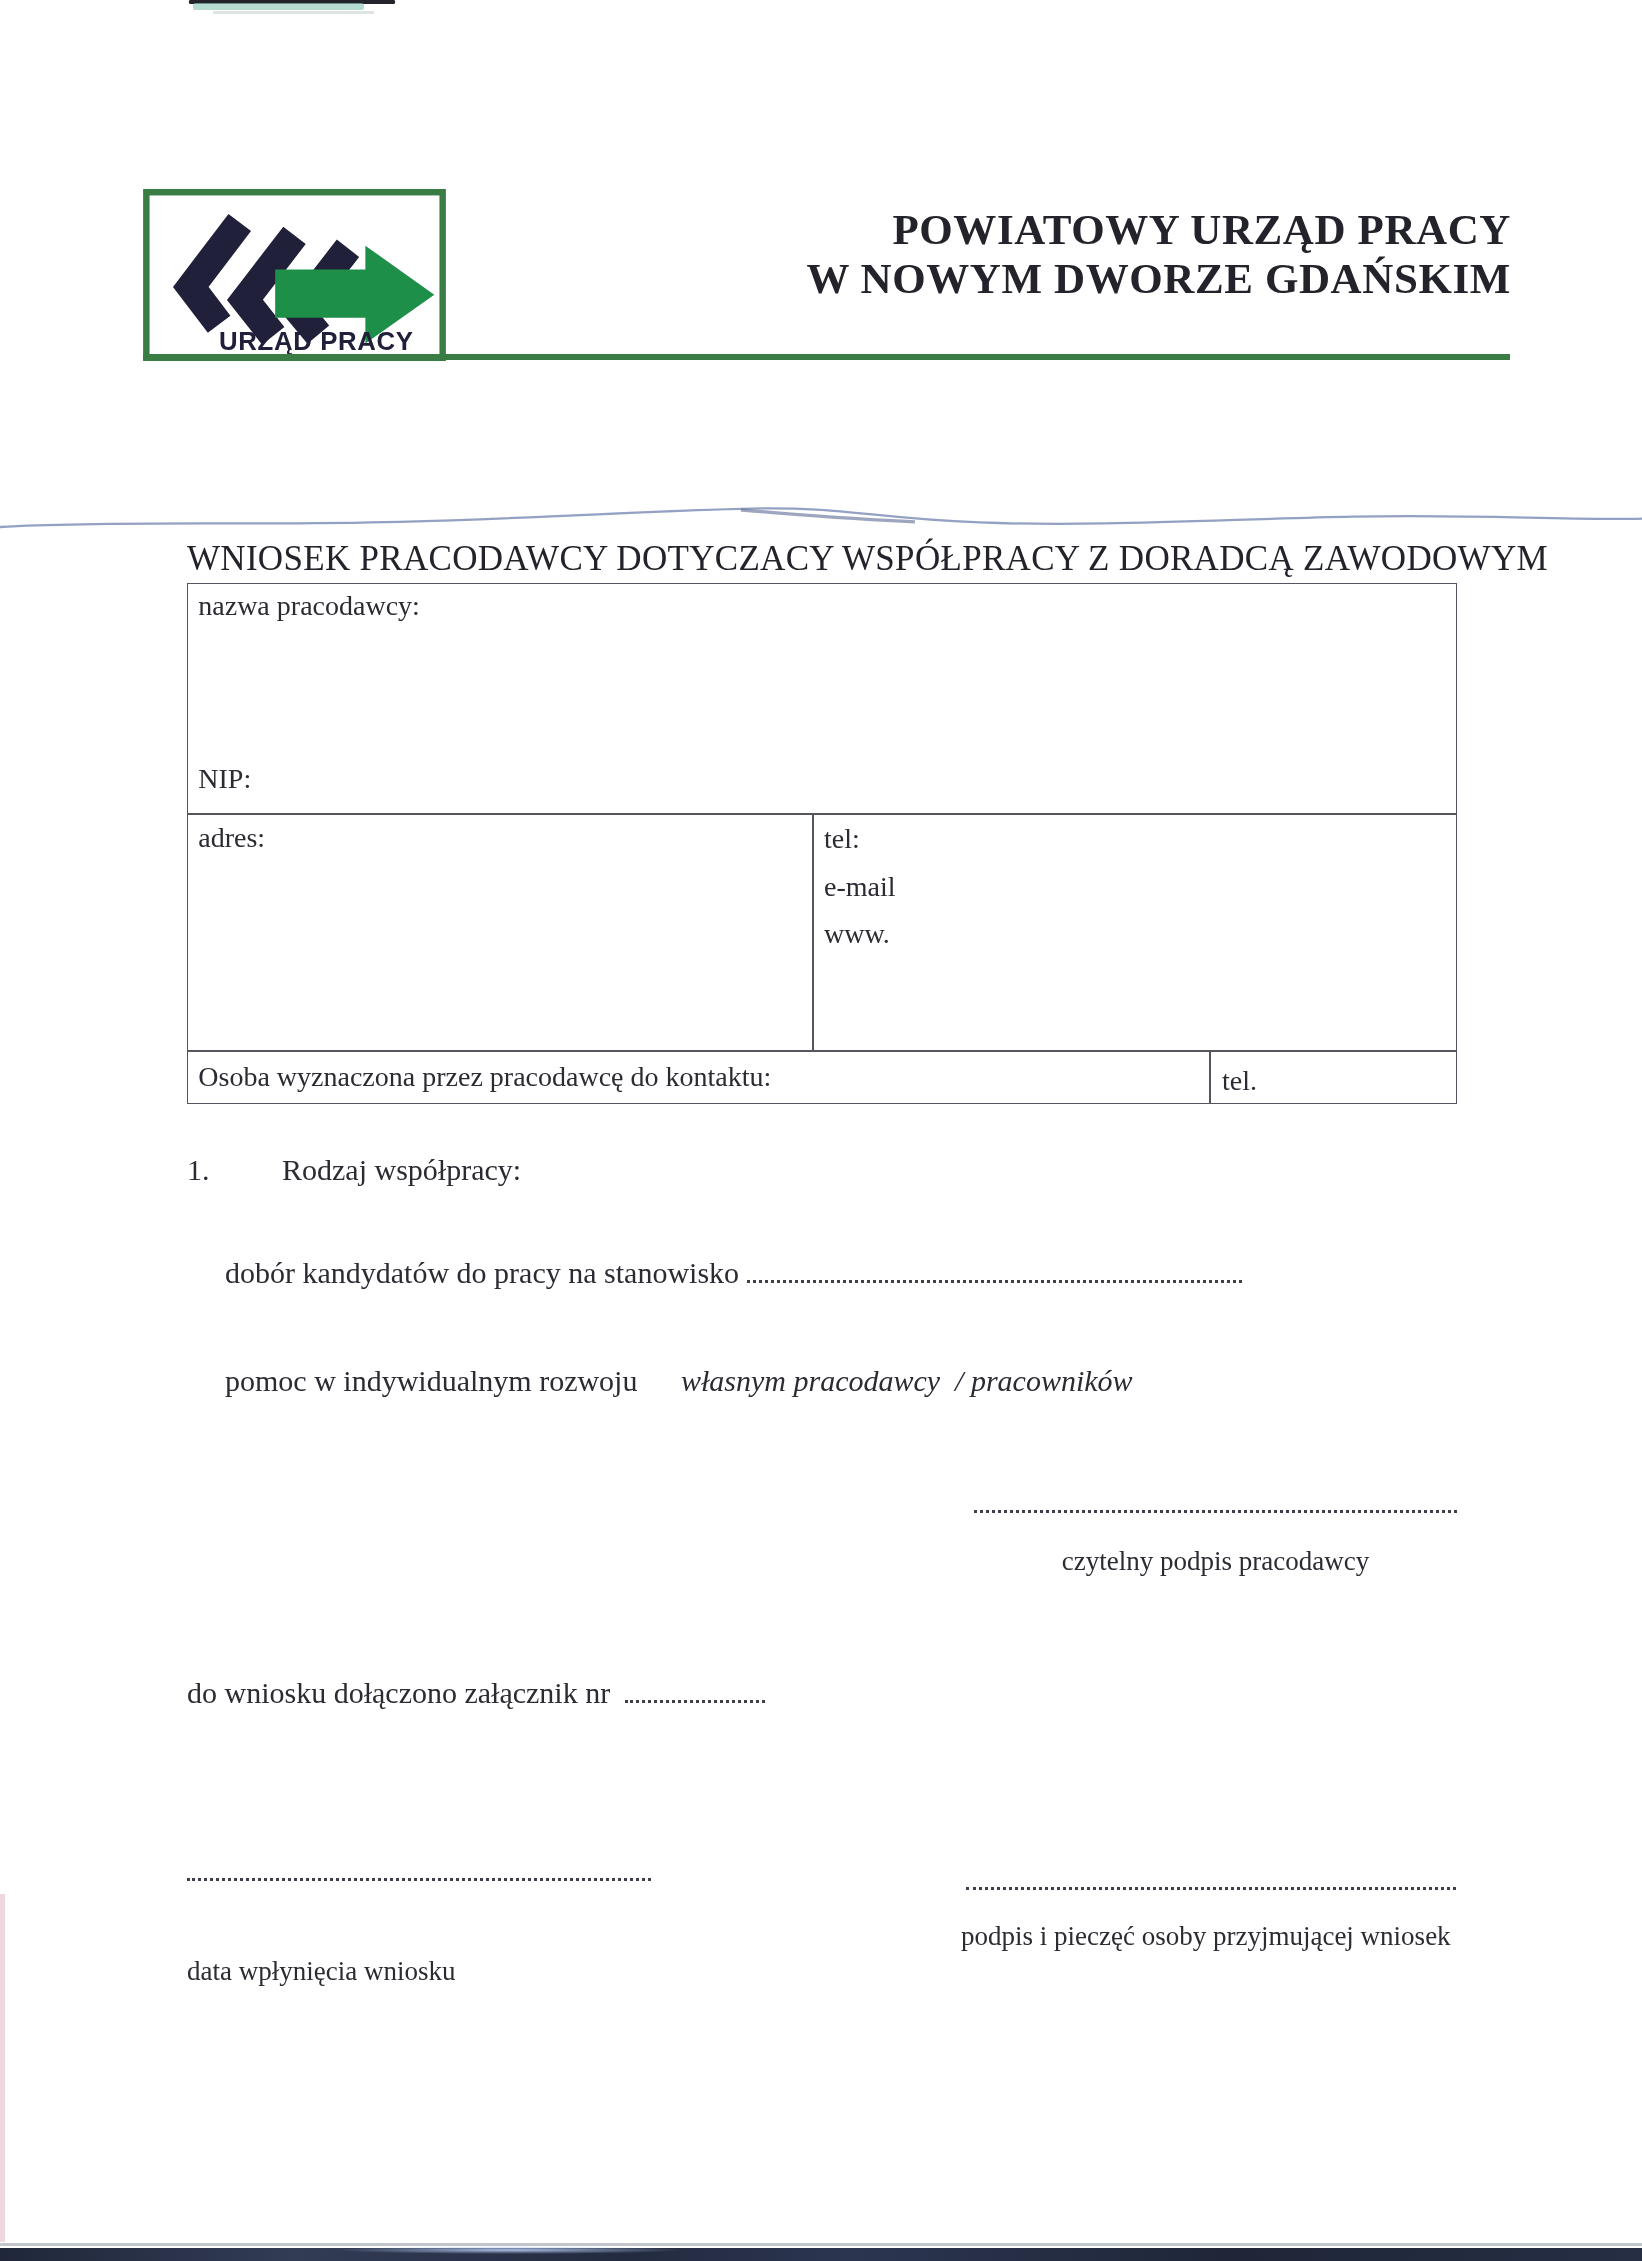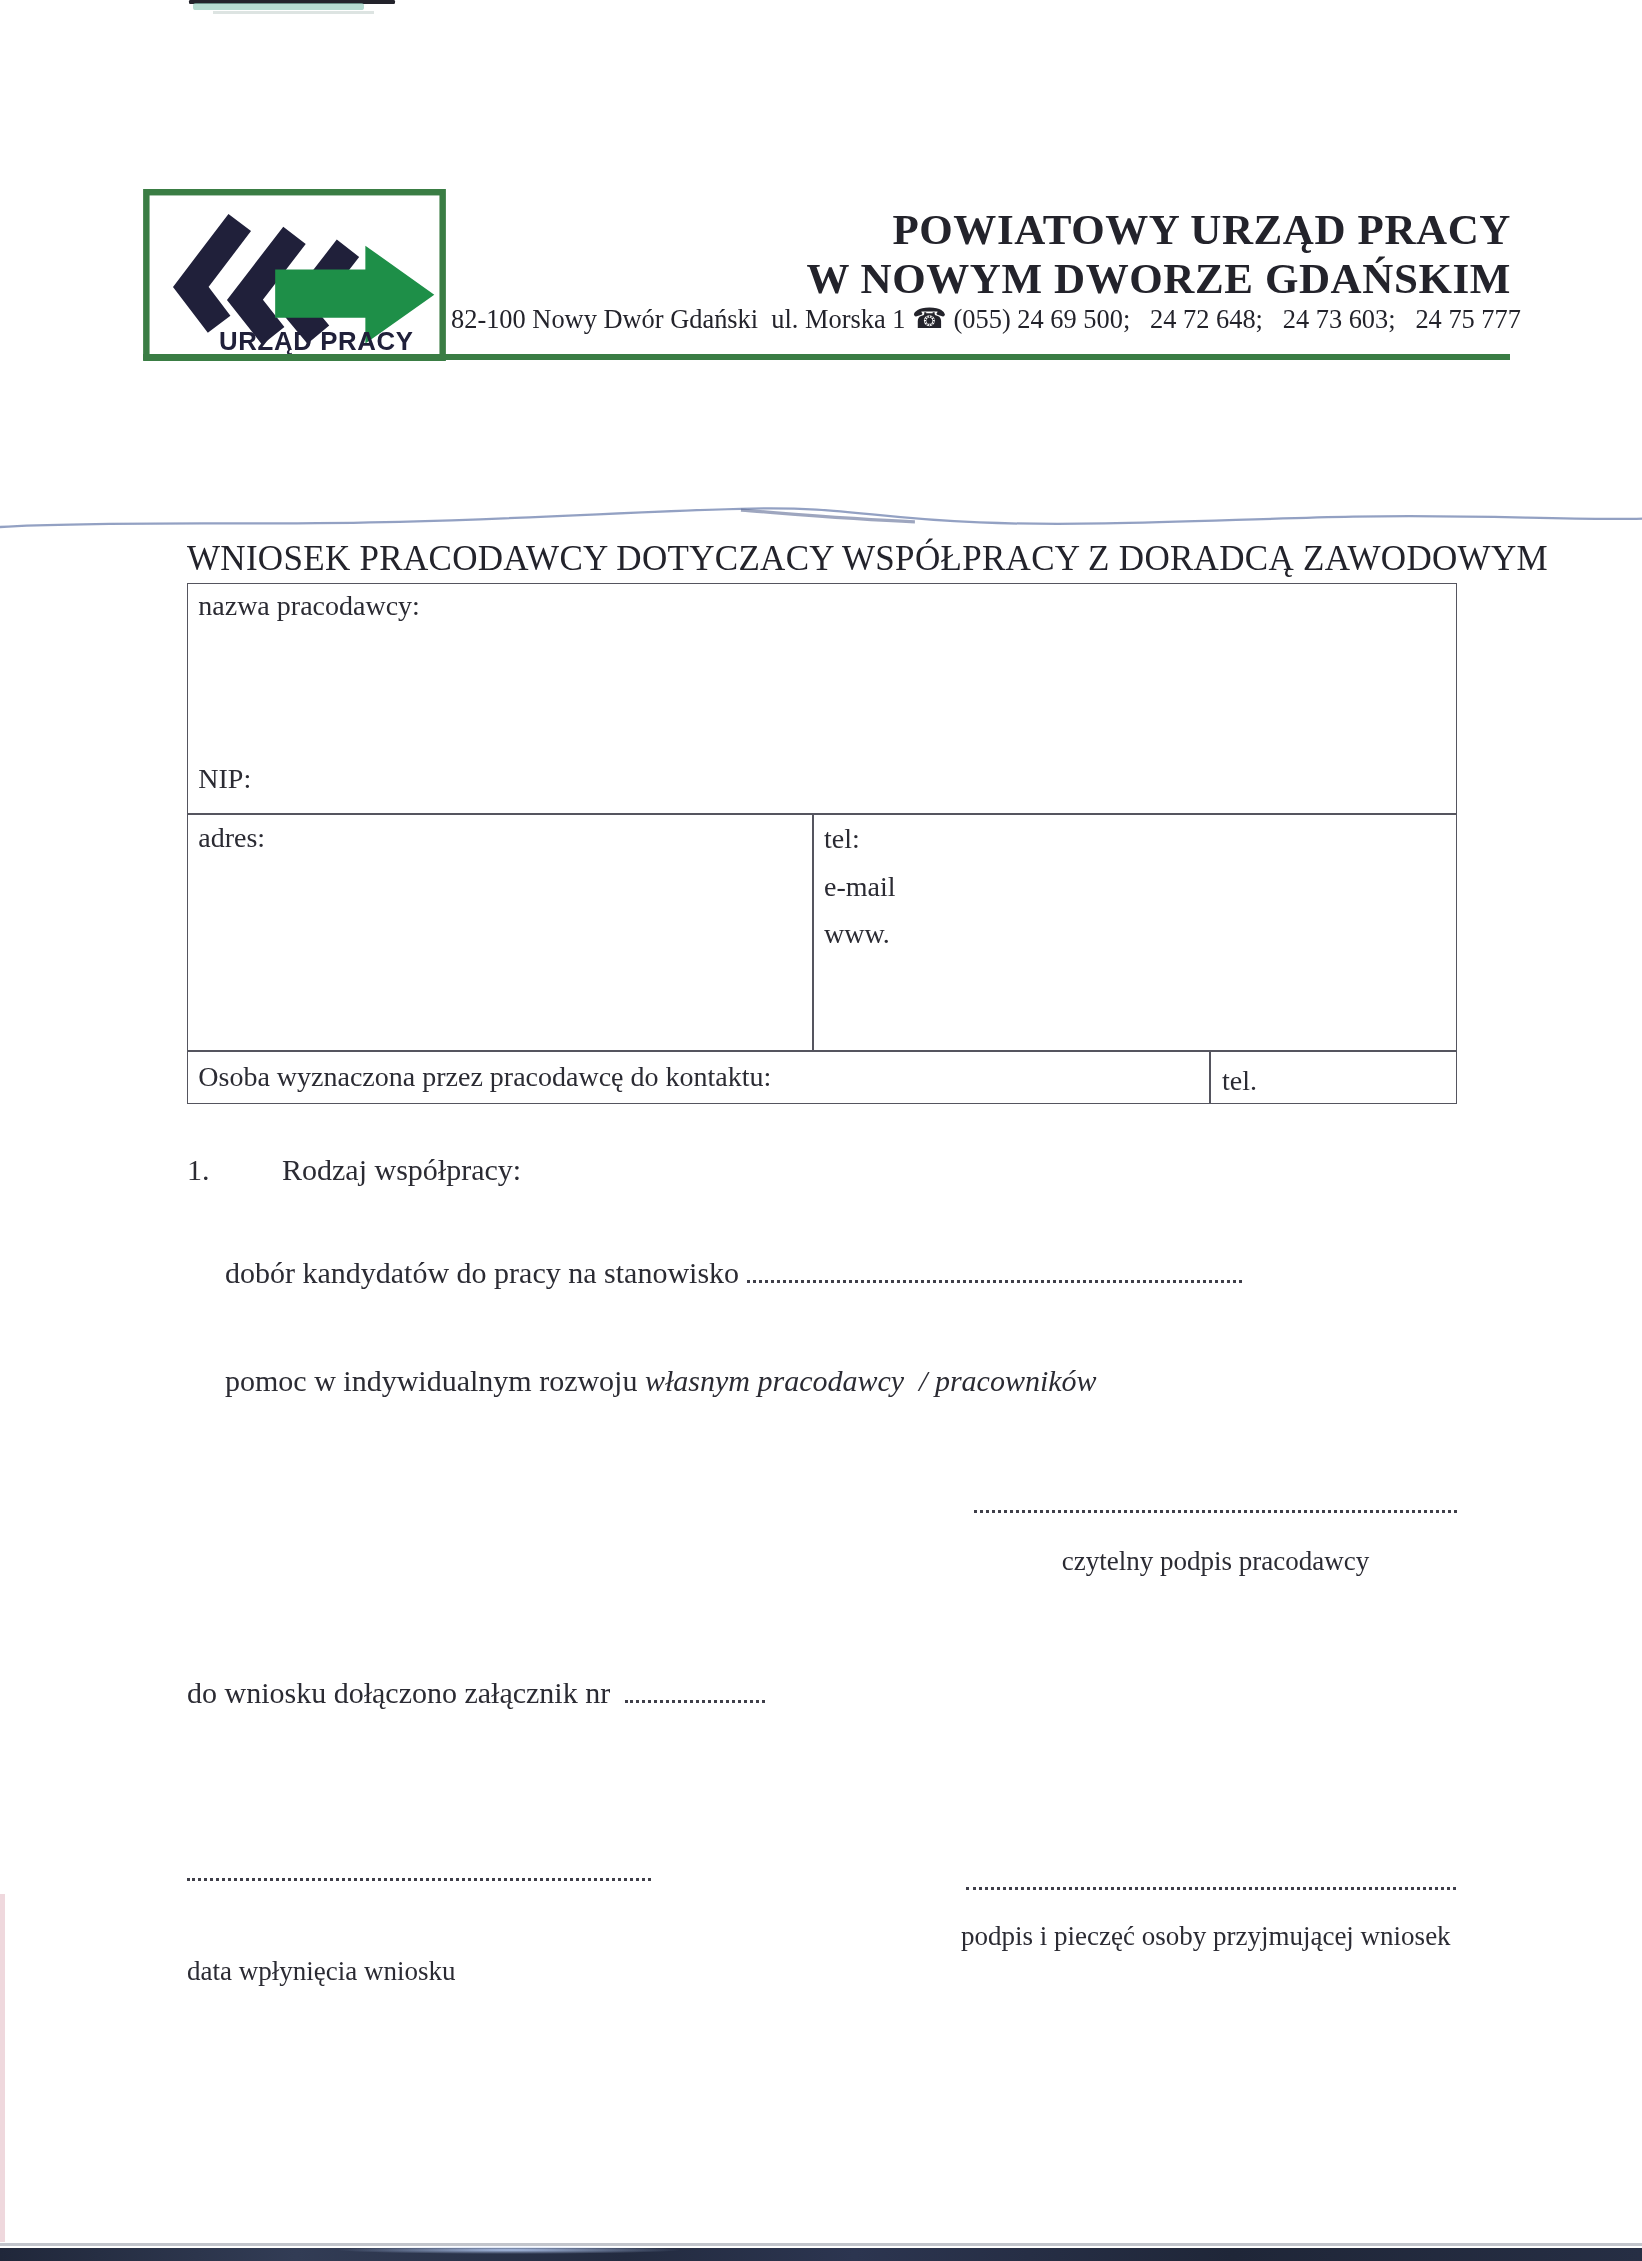--- a/index.html
+++ b/index.html
@@ -44,21 +44,21 @@
   .row3{left:187px;top:1050px;width:1270px;height:54px;}
   .row3-divider{left:1021px;top:0;width:1.9px;height:100%;background:#55555f;}
   .row3 .osoba-lbl{left:10.3px;top:10.3px;}
   .row3 .tel2-lbl{left:1034px;top:14px;}
   
   .body-line{font-size:30px;color:#2b2b33;white-space:pre;}
   .sec1-num{left:187px;top:1153px;}
   .sec1-head{left:282px;top:1153px;}
   .opt1{left:225px;top:1256px;}
   .opt2{left:225px;top:1364px;}
-  .ital{font-style:italic;}
+  .ital{font-style:italic;margin-left:36px;}
   .dots{border-bottom:3.2px dotted #3f3f49;}
   .dots-inline{display:inline-block;width:495px;height:22px;border-bottom:3.2px dotted #3f3f49;}
   .dots-inline.short{width:140px;}
   .sig-dots{left:974px;top:1504px;width:483px;height:6.4px;}
   .sig-caption{left:974px;top:1546px;width:483px;text-align:center;font-size:27px;}
   .attach-line{left:187px;top:1676px;}
   .bl-dots{left:187px;top:1872px;width:464px;height:6.4px;}
   .bl-caption{left:187px;top:1909px;font-size:27px;margin-top:47px;}
   .br-dots{left:966px;top:1881px;width:490px;height:6.4px;}
   .br-caption{left:961px;top:1921px;font-size:27px;}
@@ -80,21 +80,20 @@
       <polyline points="318,92 242,190 272,226"></polyline>
     </g>
     <polygon fill="#1e8f48" points="205,125 345,125 345,88 452,164 345,240 345,200 205,200"></polygon>
     <text x="118" y="250" font-family="Liberation Sans, sans-serif" font-size="40" font-weight="bold" fill="#20203a" letter-spacing="1">URZĄD PRACY</text>
   </svg>
 </div>
 
 <div class="abs header-text">
   <div class="org-line">POWIATOWY URZĄD PRACY</div>
   <div class="org-line">W NOWYM DWORZE GDAŃSKIM</div>
-  <div class="addr-line"><span>82-100 Nowy Dwór Gdański  ul. Morska 1 </span><span class="phone-glyph">☎</span><span> (055) 24 69 500;   24 72 648;   24 73 603;   24 75 777</span></div>
 </div>
 <div class="abs green-rule"></div>
 
 <svg class="abs crease-svg" viewBox="0 0 2550 60" preserveAspectRatio="none">
   <path d="M0,40 C 180,30 380,38 620,32 S 980,16 1150,12 S 1340,26 1520,33 S 1900,28 2100,24 S 2420,30 2550,27" fill="none" stroke="#8090b8" stroke-width="3.5" opacity="0.85"></path>
   <path d="M1150,14 C 1230,20 1320,28 1420,32" fill="none" stroke="#5d6b94" stroke-width="5" opacity="0.6"></path>
 </svg>
 
 <div class="abs form-title">WNIOSEK PRACODAWCY DOTYCZACY WSPÓŁPRACY Z DORADCĄ ZAWODOWYM</div>
 

